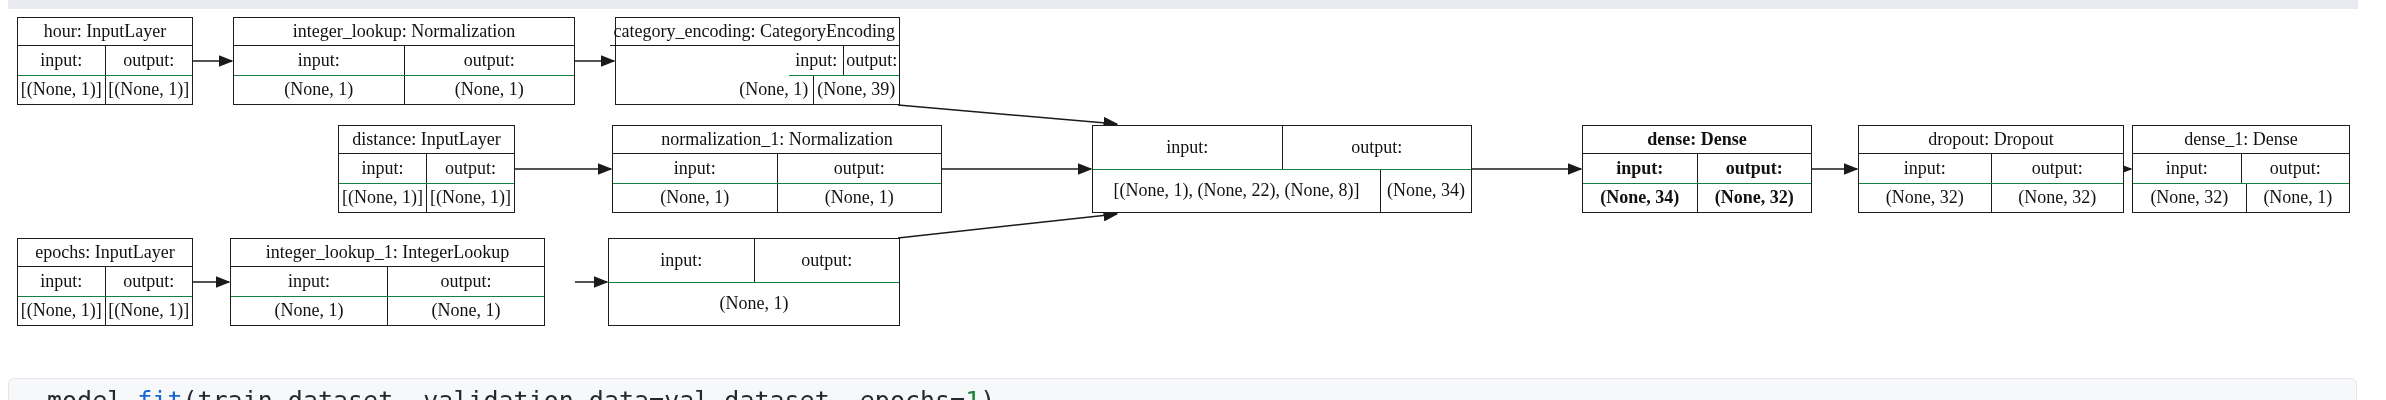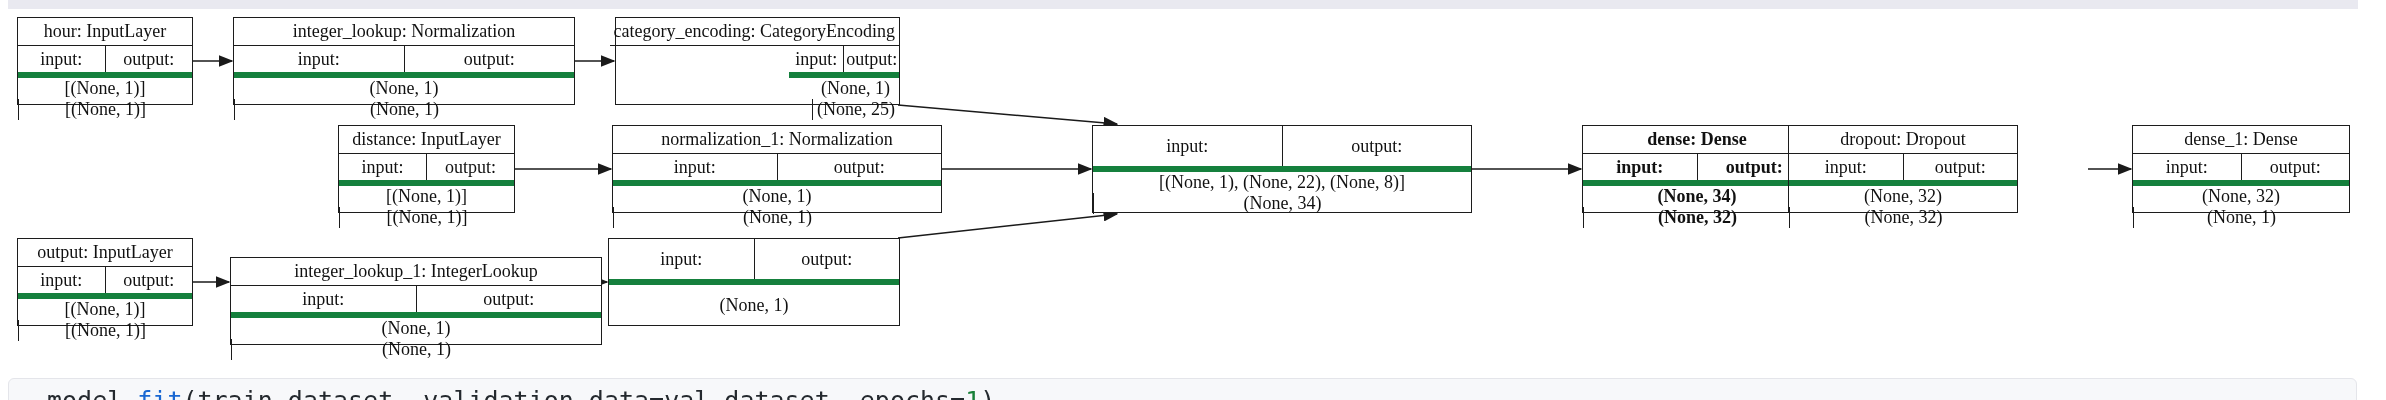--- a/index.html
+++ b/index.html
@@ -24,22 +24,22 @@
     font-size:18px;color:#111111;
     box-sizing:border-box;
     white-space:nowrap;
   }
   .node-title{
     flex:0 0 27px;
     display:flex;align-items:center;justify-content:center;
     border-bottom:1px solid #1c1c1c;
     padding:0 4px;
   }
-  .node-row{flex:1;display:flex;border-bottom:6px solid #15803d;min-height:0;}
-  .node-row:last-child{border-bottom:none;flex-direction:column;}
+  .node-row{flex:1;display:flex;border-bottom:1px solid #15803d;min-height:0;}
+  .node-row:last-child{border-bottom:none;}
   .cell{
     display:flex;align-items:center;justify-content:center;
     padding:0 4px;min-width:0;
   }
   .cell + .cell{border-left:1px solid #1c1c1c;}
   .code-cell{
     position:absolute;left:8px;top:378px;width:2349px;height:40px;
     background:#f7f8fa;
     border:1px solid #e4e5ea;
     border-radius:6px 6px 0 0;
@@ -99,21 +99,21 @@
       </div>
     </div>
     <div class="node" style="left: 615px; top: 17px; width: 285px; height: 88px; align-items: flex-end;">
       <div class="node-title">category_encoding: CategoryEncoding</div>
       <div class="node-row">
         <div class="cell" style="flex: 1 1 0px;">input:</div>
         <div class="cell" style="flex: 1 1 0px;">output:</div>
       </div>
       <div class="node-row">
         <div class="cell" style="flex: 9 1 0px;">(None, 1)</div>
-        <div class="cell" style="flex: 10 1 0px;">(None, 25)</div>
+        <div class="cell" style="flex: 10 1 0px;">(None, 39)</div>
       </div>
     </div>
     <div class="node" style="left: 338px; top: 125px; width: 177px; height: 88px;">
       <div class="node-title">distance: InputLayer</div>
       <div class="node-row">
         <div class="cell" style="flex: 1 1 0px;">input:</div>
         <div class="cell" style="flex: 1 1 0px;">output:</div>
       </div>
       <div class="node-row">
         <div class="cell" style="flex: 11 1 0px;">[(None, 1)]</div>
@@ -145,21 +145,21 @@
       <div class="node-title">dense: Dense</div>
       <div class="node-row">
         <div class="cell" style="flex: 1 1 0px;">input:</div>
         <div class="cell" style="flex: 1 1 0px;">output:</div>
       </div>
       <div class="node-row">
         <div class="cell" style="flex: 10 1 0px;">(None, 34)</div>
         <div class="cell" style="flex: 10 1 0px;">(None, 32)</div>
       </div>
     </div>
-    <div class="node" style="left: 1788px; top: 125px; width: 230px; height: 88px;">
+    <div class="node" style="left: 1858px; top: 125px; width: 266px; height: 88px;">
       <div class="node-title">dropout: Dropout</div>
       <div class="node-row">
         <div class="cell" style="flex: 1 1 0px;">input:</div>
         <div class="cell" style="flex: 1 1 0px;">output:</div>
       </div>
       <div class="node-row">
         <div class="cell" style="flex: 10 1 0px;">(None, 32)</div>
         <div class="cell" style="flex: 10 1 0px;">(None, 32)</div>
       </div>
     </div>
@@ -168,31 +168,31 @@
       <div class="node-row">
         <div class="cell" style="flex: 1 1 0px;">input:</div>
         <div class="cell" style="flex: 1 1 0px;">output:</div>
       </div>
       <div class="node-row">
         <div class="cell" style="flex: 10 1 0px;">(None, 32)</div>
         <div class="cell" style="flex: 9 1 0px;">(None, 1)</div>
       </div>
     </div>
     <div class="node" style="left: 17px; top: 238px; width: 176px; height: 88px;">
-      <div class="node-title">output: InputLayer</div>
-      <div class="node-row">
-        <div class="cell" style="flex: 1 1 0px;">input:</div>
-        <div class="cell" style="flex: 1 1 0px;">output:</div>
-      </div>
-      <div class="node-row">
-        <div class="cell" style="flex: 11 1 0px;">[(None, 1)]</div>
-        <div class="cell" style="flex: 11 1 0px;">[(None, 1)]</div>
-      </div>
-    </div>
-    <div class="node" style="left: 230px; top: 238px; width: 372px; height: 88px; margin-top: 19px;">
+      <div class="node-title">epochs: InputLayer</div>
+      <div class="node-row">
+        <div class="cell" style="flex: 1 1 0px;">input:</div>
+        <div class="cell" style="flex: 1 1 0px;">output:</div>
+      </div>
+      <div class="node-row">
+        <div class="cell" style="flex: 11 1 0px;">[(None, 1)]</div>
+        <div class="cell" style="flex: 11 1 0px;">[(None, 1)]</div>
+      </div>
+    </div>
+    <div class="node" style="left: 230px; top: 238px; width: 315px; height: 88px;">
       <div class="node-title">integer_lookup_1: IntegerLookup</div>
       <div class="node-row">
         <div class="cell" style="flex: 1 1 0px;">input:</div>
         <div class="cell" style="flex: 1 1 0px;">output:</div>
       </div>
       <div class="node-row">
         <div class="cell" style="flex: 9 1 0px;">(None, 1)</div>
         <div class="cell" style="flex: 9 1 0px;">(None, 1)</div>
       </div>
     </div>

